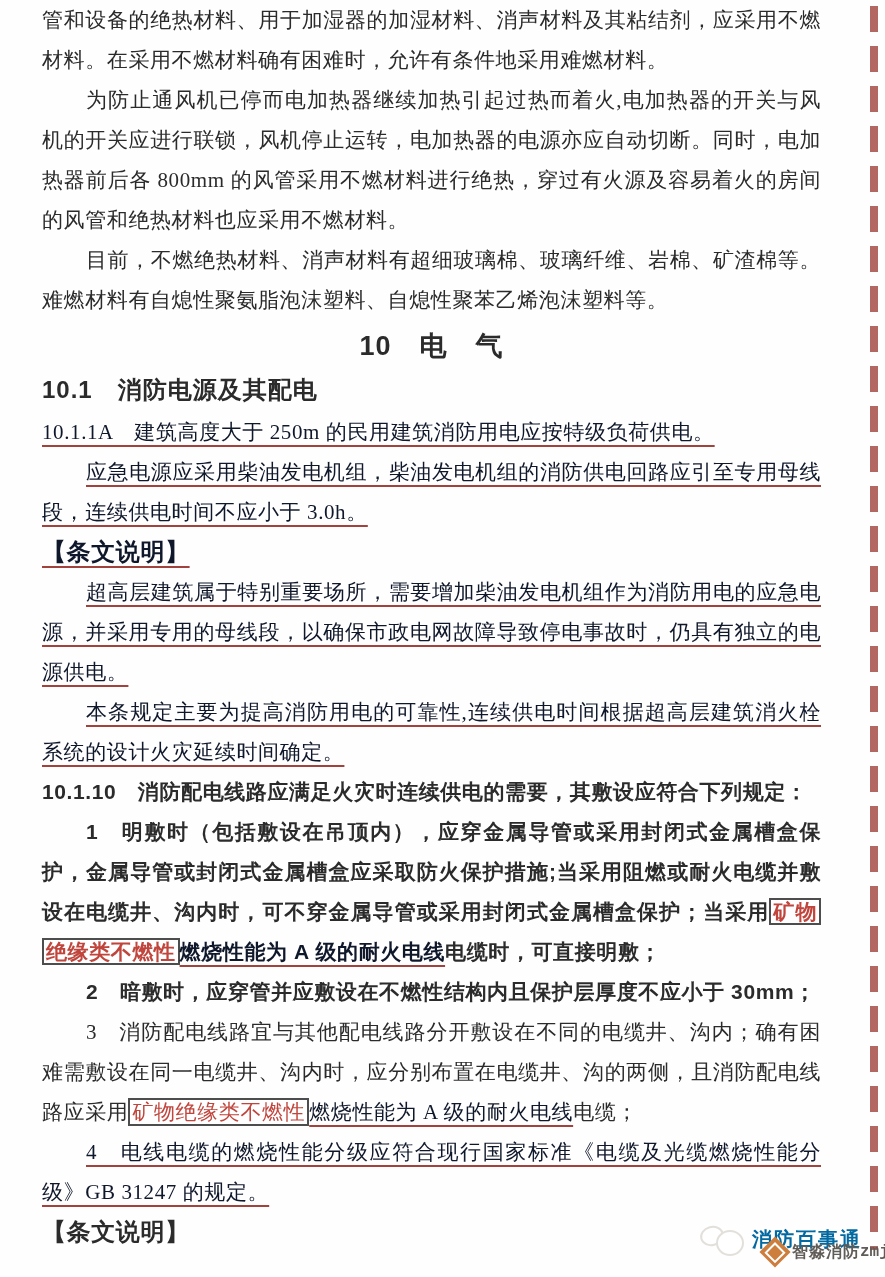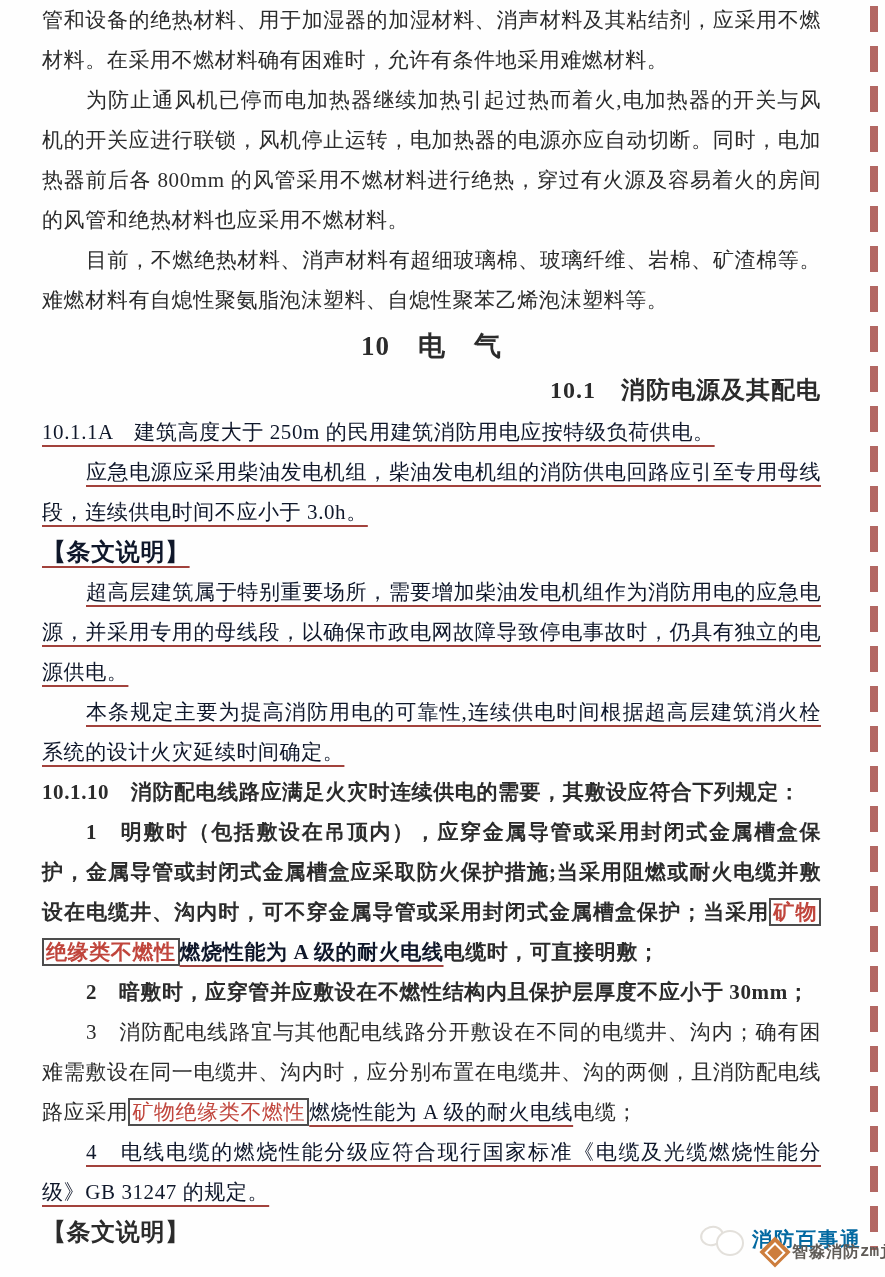--- a/index.html
+++ b/index.html
@@ -14,25 +14,25 @@
     color:#2b2b2b;
   }
   .blk{
     margin:0;
     font-size:21px;
     letter-spacing:0.6px;
     line-height:40px;
     text-align:justify;
   }
   .f-serif{font-family:"Liberation Serif","DejaVu Serif",serif;}
-  .f-sans{font-family:Liberation Serif, serif;}
+  .f-sans{font-family:Liberation Sans, sans-serif;}
   .w-bold{font-weight:bold;}
   .indent{text-indent:44px;}
   .h1{font-size:27px;line-height:44px;letter-spacing:1px;text-align:center;margin-top:4px;}
-  .h2{font-size:24px;line-height:44px;letter-spacing:1px;text-align:right;}
+  .h2{font-size:24px;line-height:44px;letter-spacing:1px;text-align:left;}
   .label{font-size:24px;}
   .seg-black{color:#2b2b2b;}
   .seg-red{
     color:#0f172a;
     text-decoration:underline;
     text-decoration-color:#a2423c;
     text-decoration-thickness:1.5px;
     text-underline-offset:6px;
   }
   .seg-redbox{

